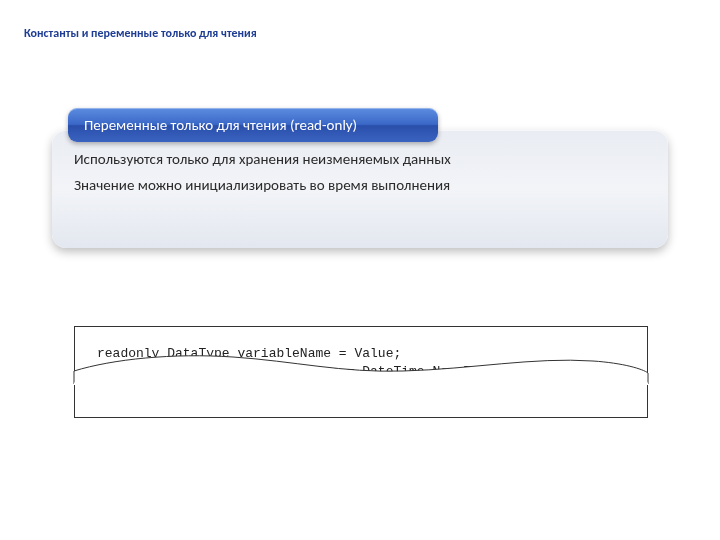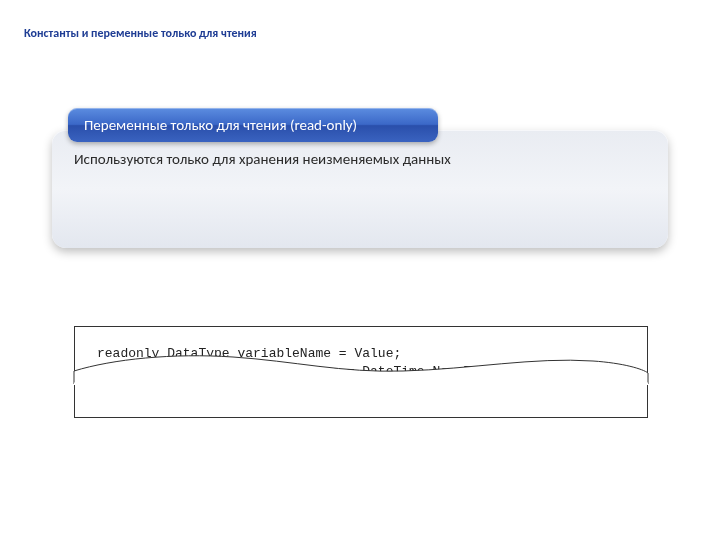--- a/index.html
+++ b/index.html
@@ -82,20 +82,21 @@
       pointer-events: none;
     }
   </style>
 </head>
 <body>
 
 <div class="slide-title">Константы и переменные только для чтения</div>
 
 <div class="info-card">
   <p>Используются только для хранения неизменяемых данных</p>
+  <p>Значение можно  инициализировать во время выполнения</p>
 </div>
 
 <div class="card-header">
   <span>Переменные только для чтения (read-only)</span>
 </div>
 
 <div class="code-box">
   <pre>readonly DataType variableName = Value;
 readonly string currentDateTime = DateTime.Now.ToString();</pre>
 </div>

